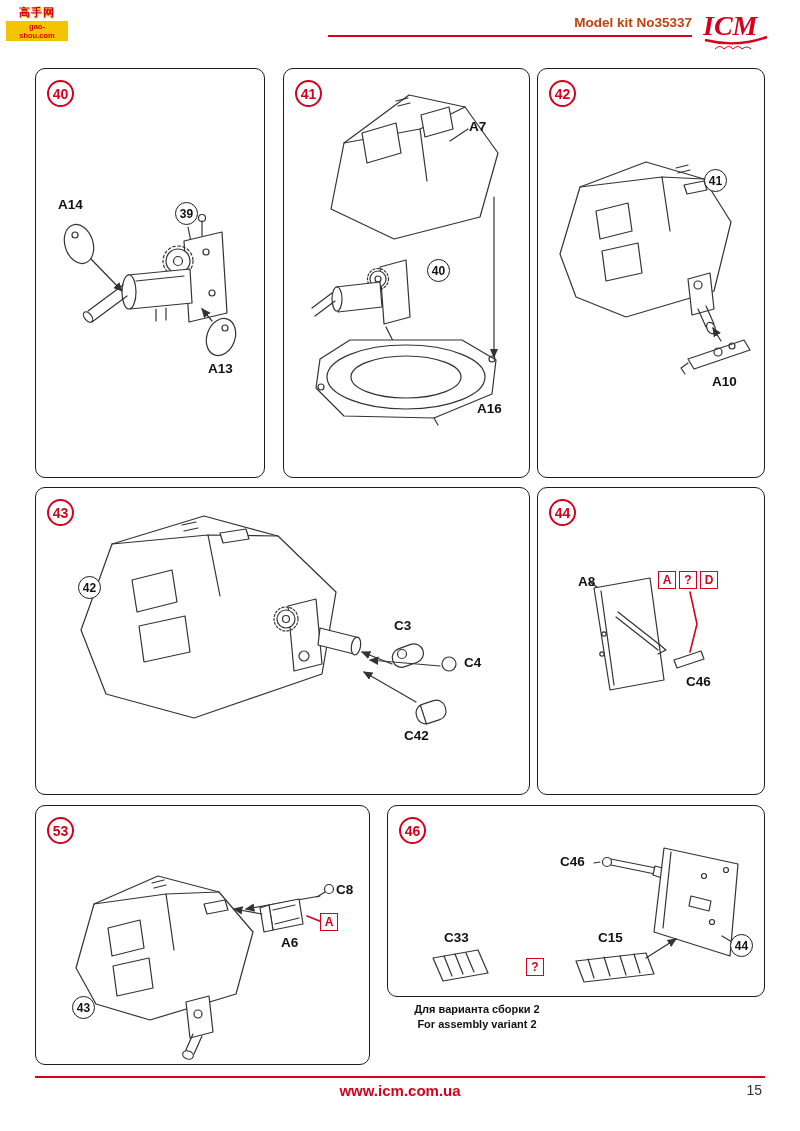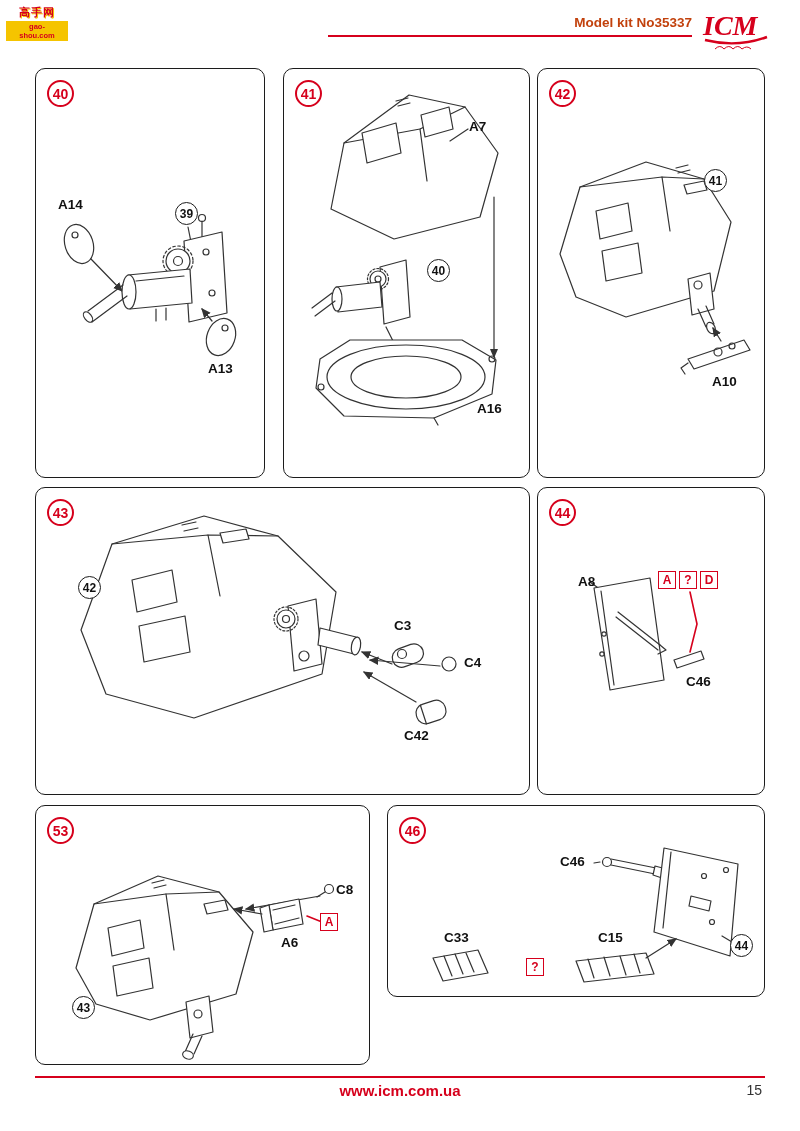--- a/index.html
+++ b/index.html
@@ -322,17 +322,21 @@
       <line x1="246" y1="148" x2="252" y2="167"></line>
       <line x1="258" y1="152" x2="288" y2="133" marker-end="url(#a46)"></line>
       <line x1="344" y1="136" x2="334" y2="130"></line>
     </g>
   </svg>
   <span class="plabel" style="left:172px; top:48px;">C46</span>
   <div class="callout" style="left:342px; top:128px;">44</div>
   <span class="plabel" style="left:56px; top:124px;">C33</span>
   <div class="optbox" style="left:138px; top:152px;">?</div>
   <span class="plabel" style="left:210px; top:124px;">C15</span>
+  <div class="variant" style="left:8px; top:196px; width:162px;">
+    <div>Для варианта сборки 2</div>
+    <div>For assembly variant 2</div>
+  </div>
 </div>
 
 <div class="footer-rule"></div>
 <div class="footer-site">www.icm.com.ua</div>
 <div class="footer-page">15</div>
 
 </body></html>

